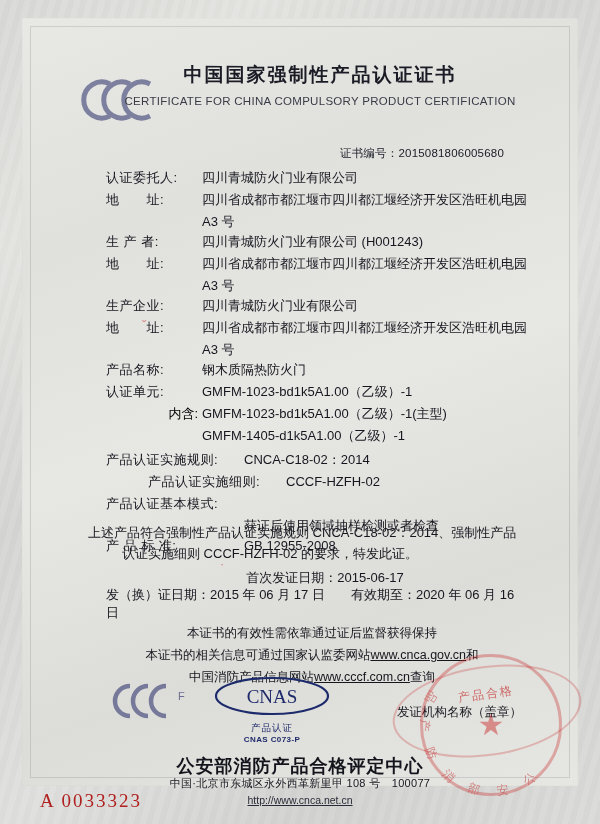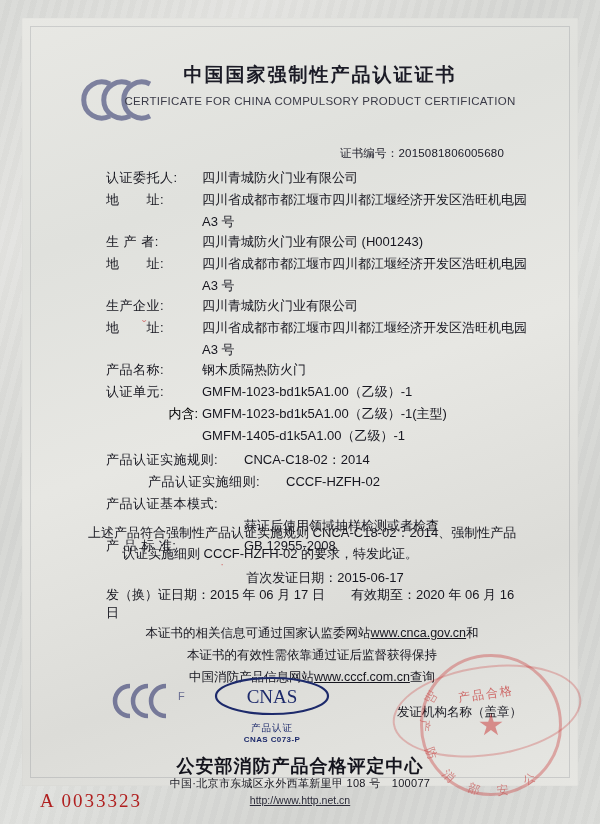--- a/index.html
+++ b/index.html
@@ -416,24 +416,24 @@
       <div class="issue-first">
         <span>首次发证日期：</span><span>2015-06-17</span>
       </div>
     </div>
 
     <div class="issue-line">
       <span>发（换）证日期：</span><span>2015 年 06 月 17 日</span><span class="sp"></span><span>有效期至：</span><span>2020 年 06 月 16 日</span>
     </div>
 
     <div class="notes">
+      <div>本证书的有效性需依靠通过证后监督获得保持</div>
       <div>
         <span>本证书的相关信息可通过国家认监委网站</span><u>www.cnca.gov.cn</u><span>和</span>
       </div>
-      <div>本证书的有效性需依靠通过证后监督获得保持</div>
       <div>
         <span>中国消防产品信息网站</span><u>www.cccf.com.cn</u><span>查询</span>
       </div>
     </div>
 
     <div class="ccc-bottom">
       <svg width="90" height="46" viewBox="0 0 90 46">
         <g fill="none" stroke="#6b6f93" stroke-width="4.5" opacity="0.9">
           <path d="M28,8 A15,15 0 1,0 28,38"></path>
           <path d="M46,8 A15,15 0 1,0 46,38"></path>
@@ -467,17 +467,17 @@
       </div>
     </div>
     <div class="stamp stamp-oval"></div>
     <div class="stamp-oval-label">产品合格</div>
 
     <div class="red-mark" style="left:120px;top:300px;">ˇ</div>
     <div class="red-mark" style="left:198px;top:538px;">·</div>
 
     <div class="org">公安部消防产品合格评定中心</div>
     <div class="addr">中国·北京市东城区永外西革新里甲 108 号　100077</div>
-    <div class="site">http://www.http.net.cn</div>
+    <div class="site">http://www.cnca.net.cn</div>
   </div>
 
   <div class="serial">A 0033323</div>
 </div>
 
 </body></html>

